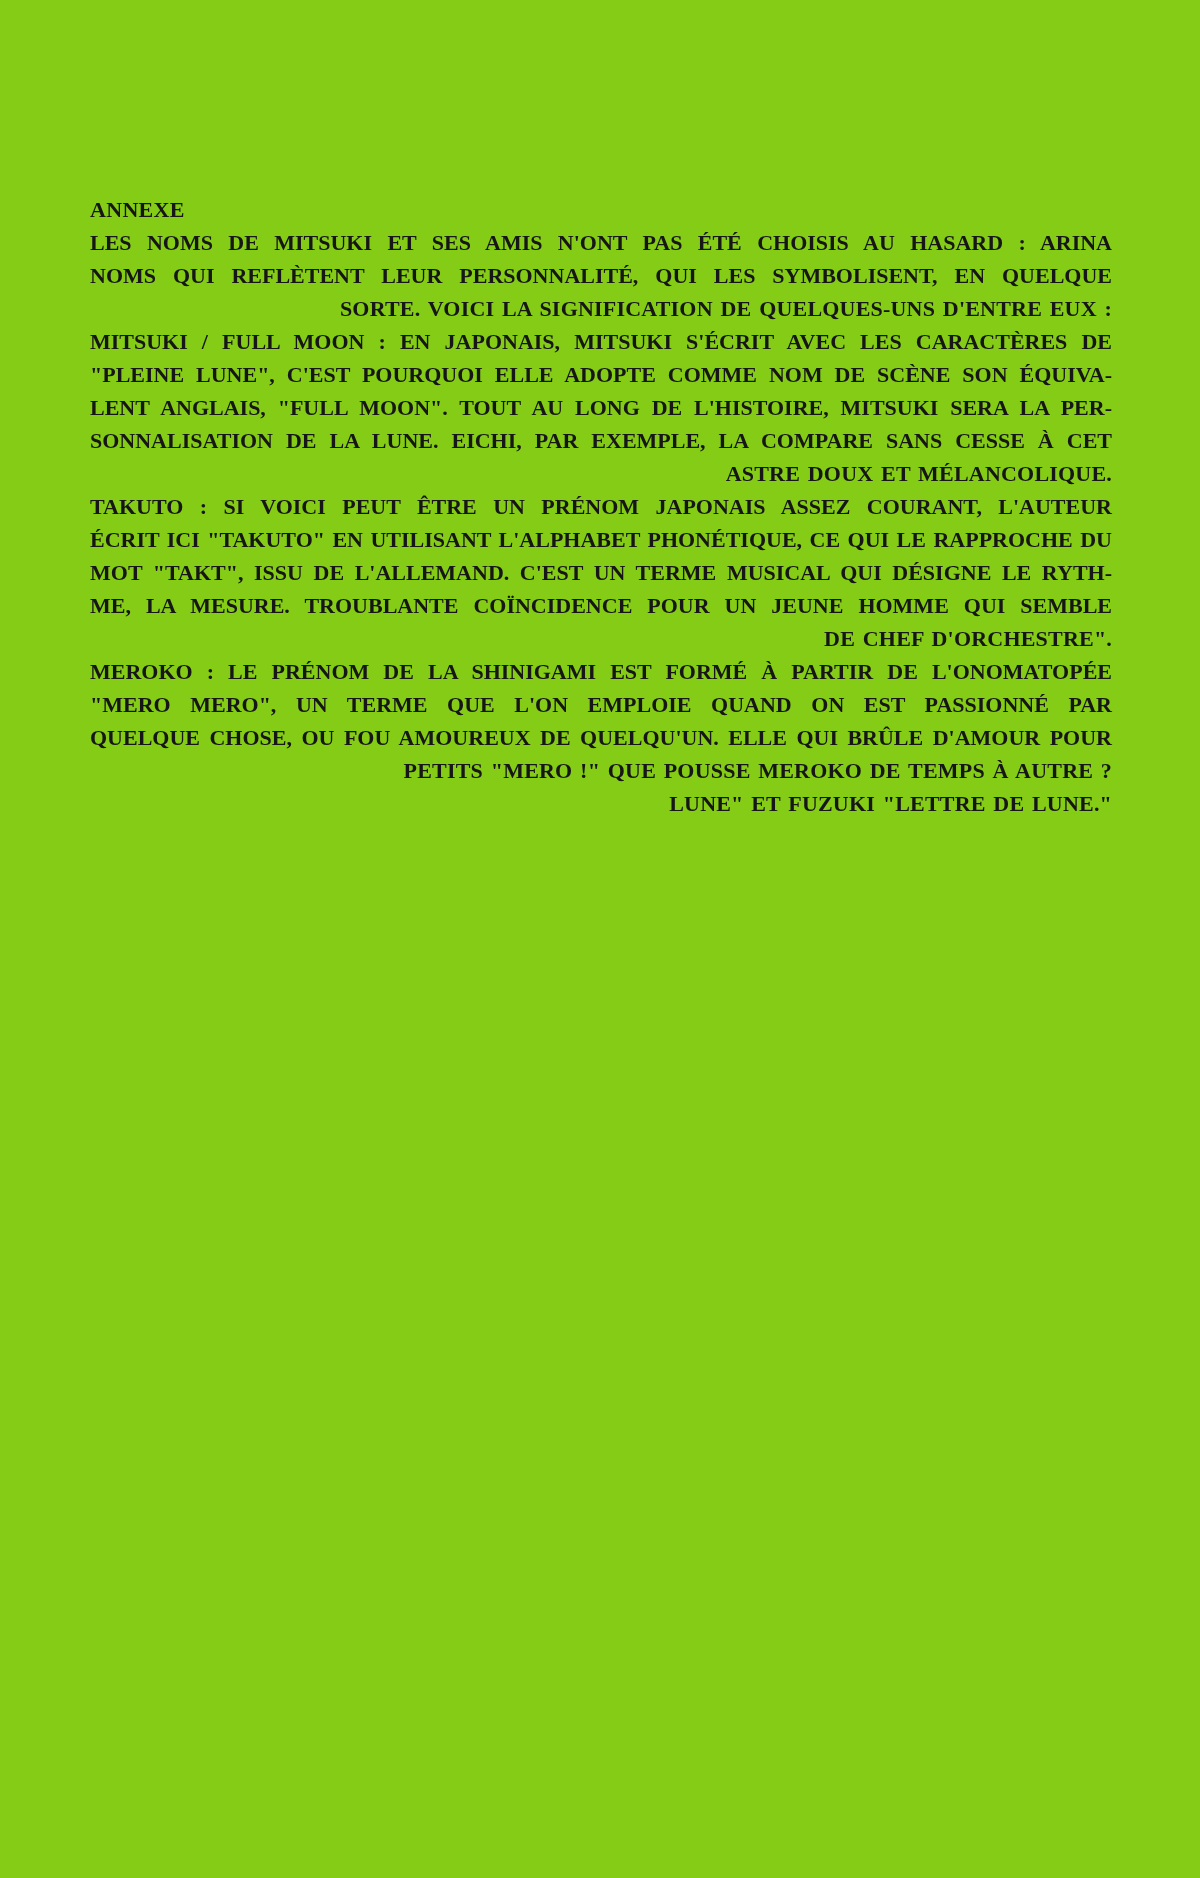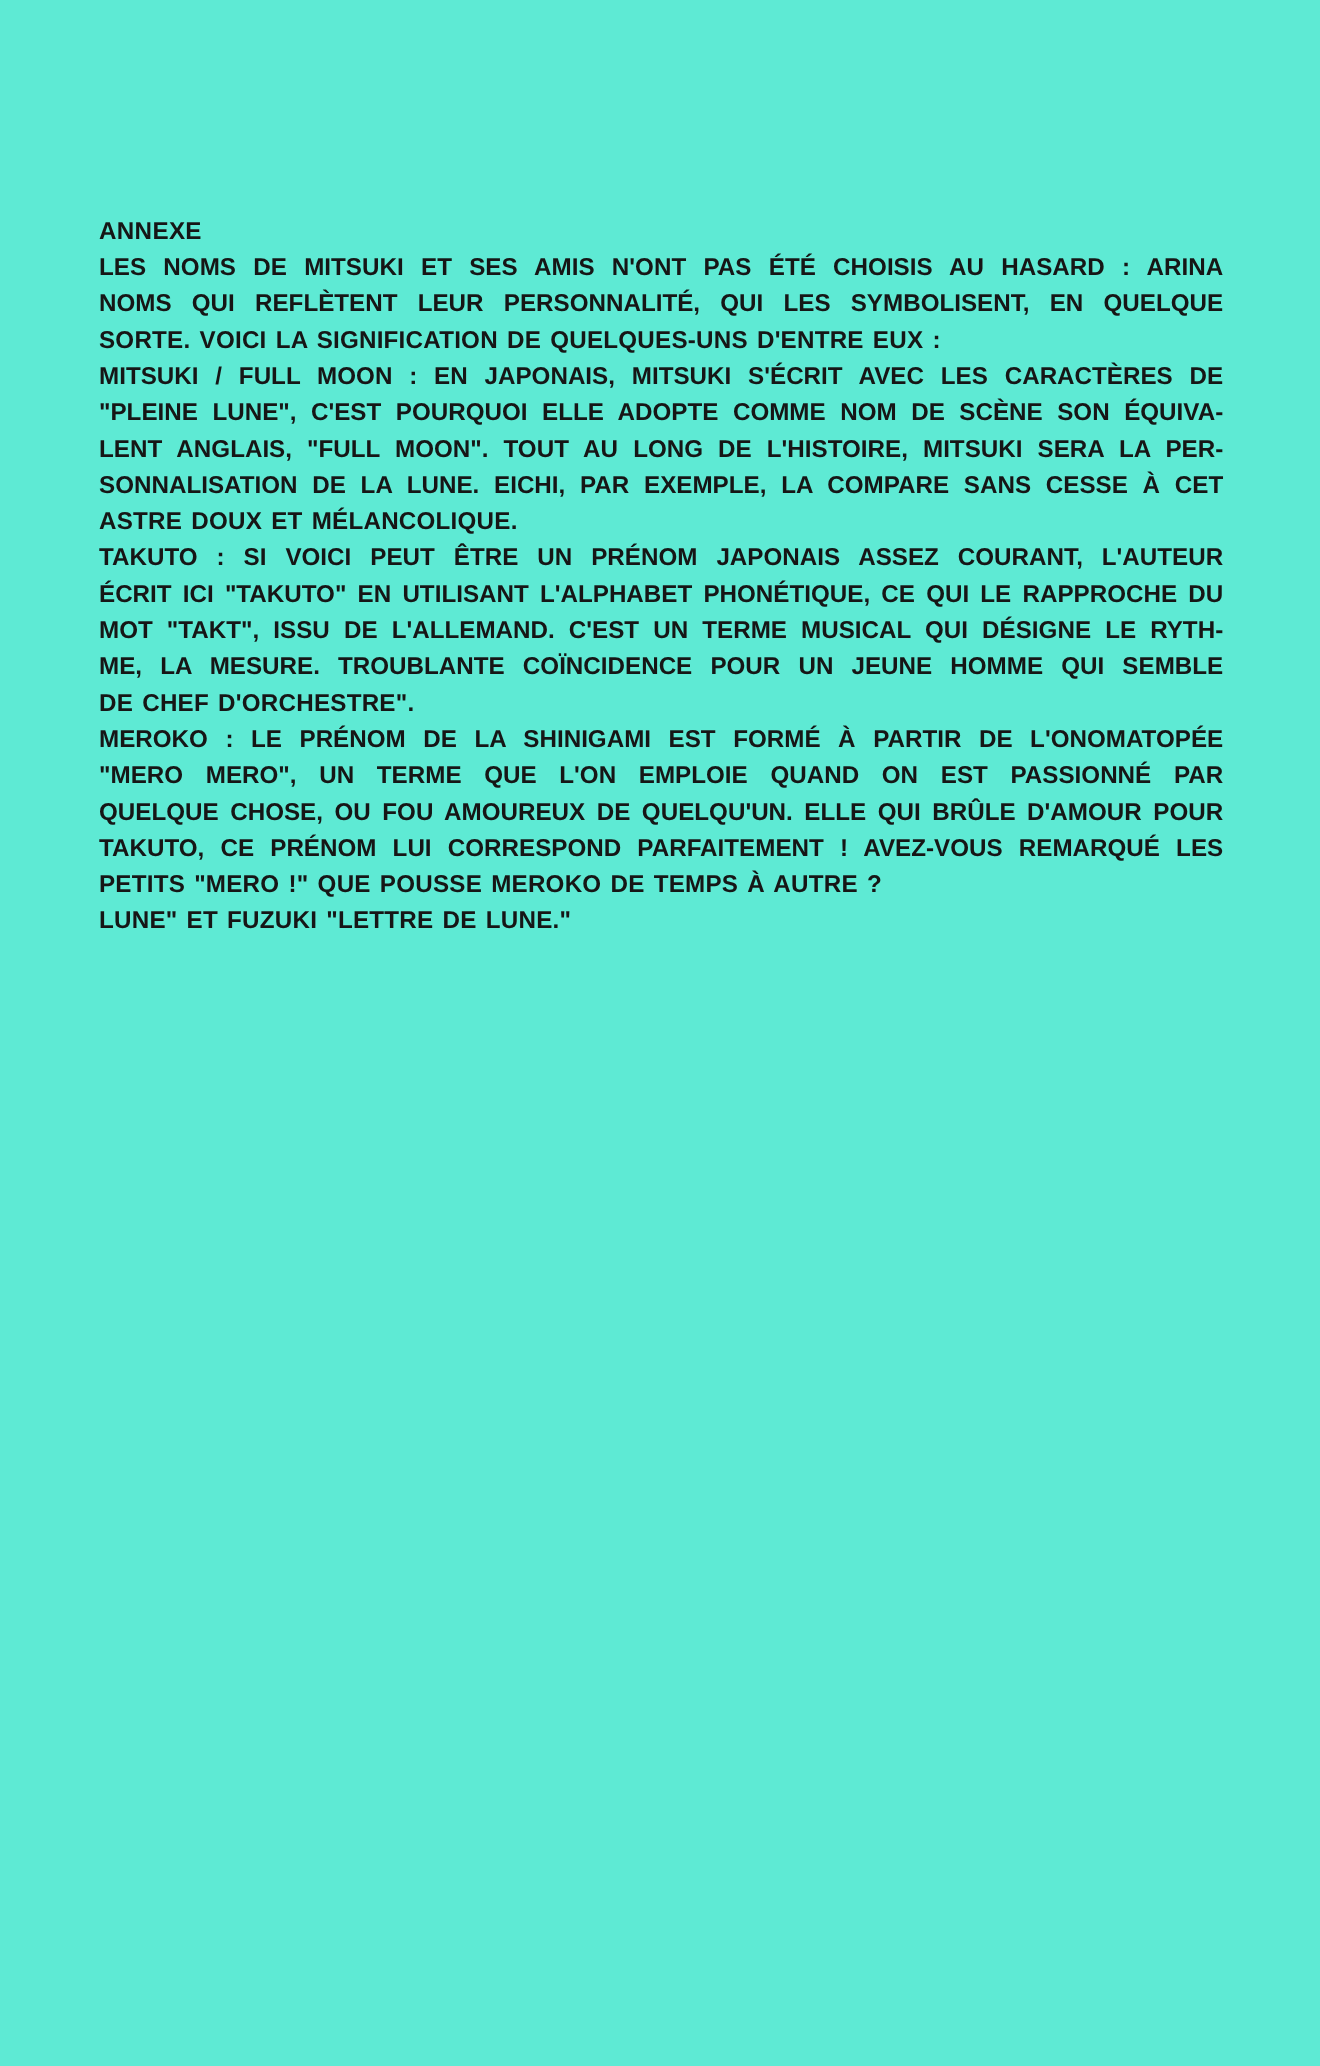--- a/index.html
+++ b/index.html
@@ -11,24 +11,25 @@
     width: 1200px;
     height: 1878px;
     position: relative;
     font-family: "Liberation Sans", "DejaVu Sans", sans-serif;
   }
   .page {
     position: absolute;
     top: 0; left: 0;
     width: 1200px;
     height: 1878px;
-    background: #5eead4;
+    background: #84cc16;
     box-sizing: border-box;
     padding: 193px 88px 0 90px;
     color: #161616;
+    font-family: Liberation Serif, serif;
   }
   .annex-title {
     font-size: 22px;
     font-weight: 700;
     line-height: 33px;
     letter-spacing: 0.3px;
   }
   .para {
   }
   .line {
@@ -37,21 +38,21 @@
     line-height: 33px;
     white-space: nowrap;
   }
   
   .line.jl {
     white-space: normal;
     text-align: justify;
     text-align-last: justify;
   }
   .line.ll {
-    text-align: left;
+    text-align: right;
     letter-spacing: 0.2px;
     word-spacing: 2px;
   }
 </style>
 </head>
 <body>
 
 <div class="page">
 
   <div class="annex-title">ANNEXE</div>
@@ -75,21 +76,20 @@
     <div class="line jl">ÉCRIT ICI "TAKUTO" EN UTILISANT L'ALPHABET PHONÉTIQUE, CE QUI LE RAPPROCHE DU</div>
     <div class="line jl">MOT "TAKT", ISSU DE L'ALLEMAND. C'EST UN TERME MUSICAL QUI DÉSIGNE LE RYTH-</div>
     <div class="line jl">ME, LA MESURE. TROUBLANTE COÏNCIDENCE POUR UN JEUNE HOMME QUI SEMBLE</div>
     <div class="line ll">DE CHEF D'ORCHESTRE".</div>
   </div>
 
   <div class="para">
     <div class="line jl">MEROKO : LE PRÉNOM DE LA SHINIGAMI EST FORMÉ À PARTIR DE L'ONOMATOPÉE</div>
     <div class="line jl">"MERO MERO", UN TERME QUE L'ON EMPLOIE QUAND ON EST PASSIONNÉ PAR</div>
     <div class="line jl">QUELQUE CHOSE, OU FOU AMOUREUX DE QUELQU'UN. ELLE QUI BRÛLE D'AMOUR POUR</div>
-    <div class="line jl">TAKUTO, CE PRÉNOM LUI CORRESPOND PARFAITEMENT ! AVEZ-VOUS REMARQUÉ LES</div>
     <div class="line ll">PETITS "MERO !" QUE POUSSE MEROKO DE TEMPS À AUTRE ?</div>
   </div>
 
   <div class="para">
     <div class="line ll">LUNE" ET FUZUKI "LETTRE DE LUNE."</div>
   </div>
 
 </div>
 
 </body></html>

